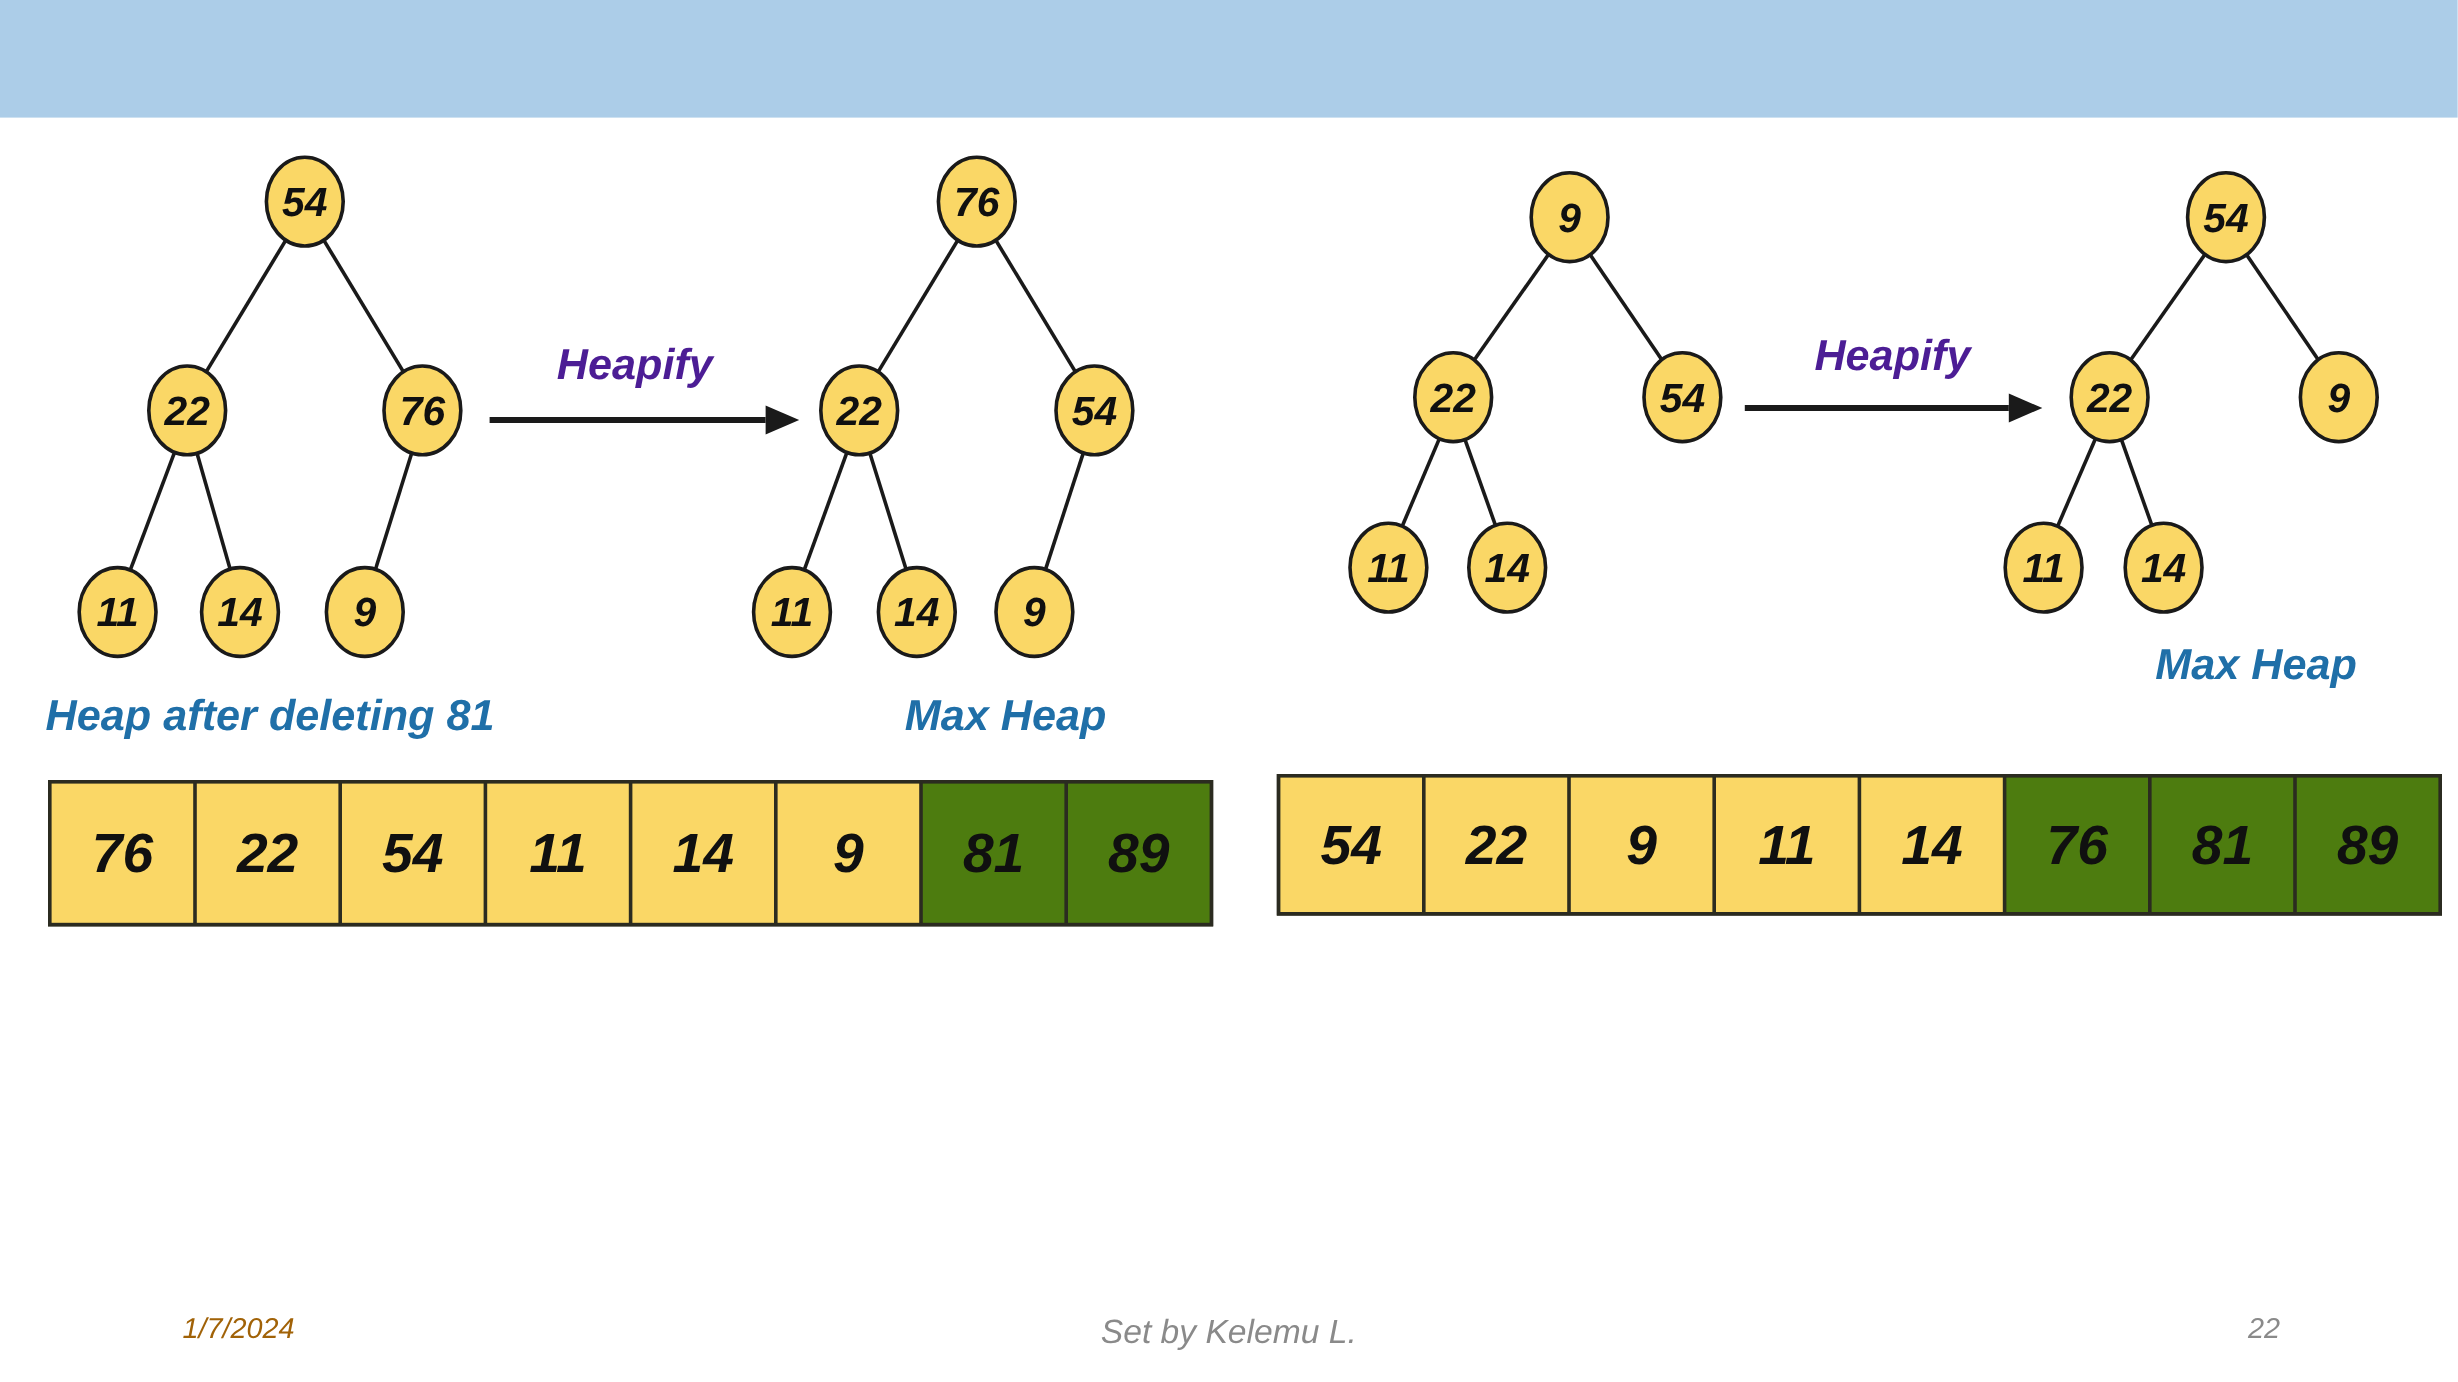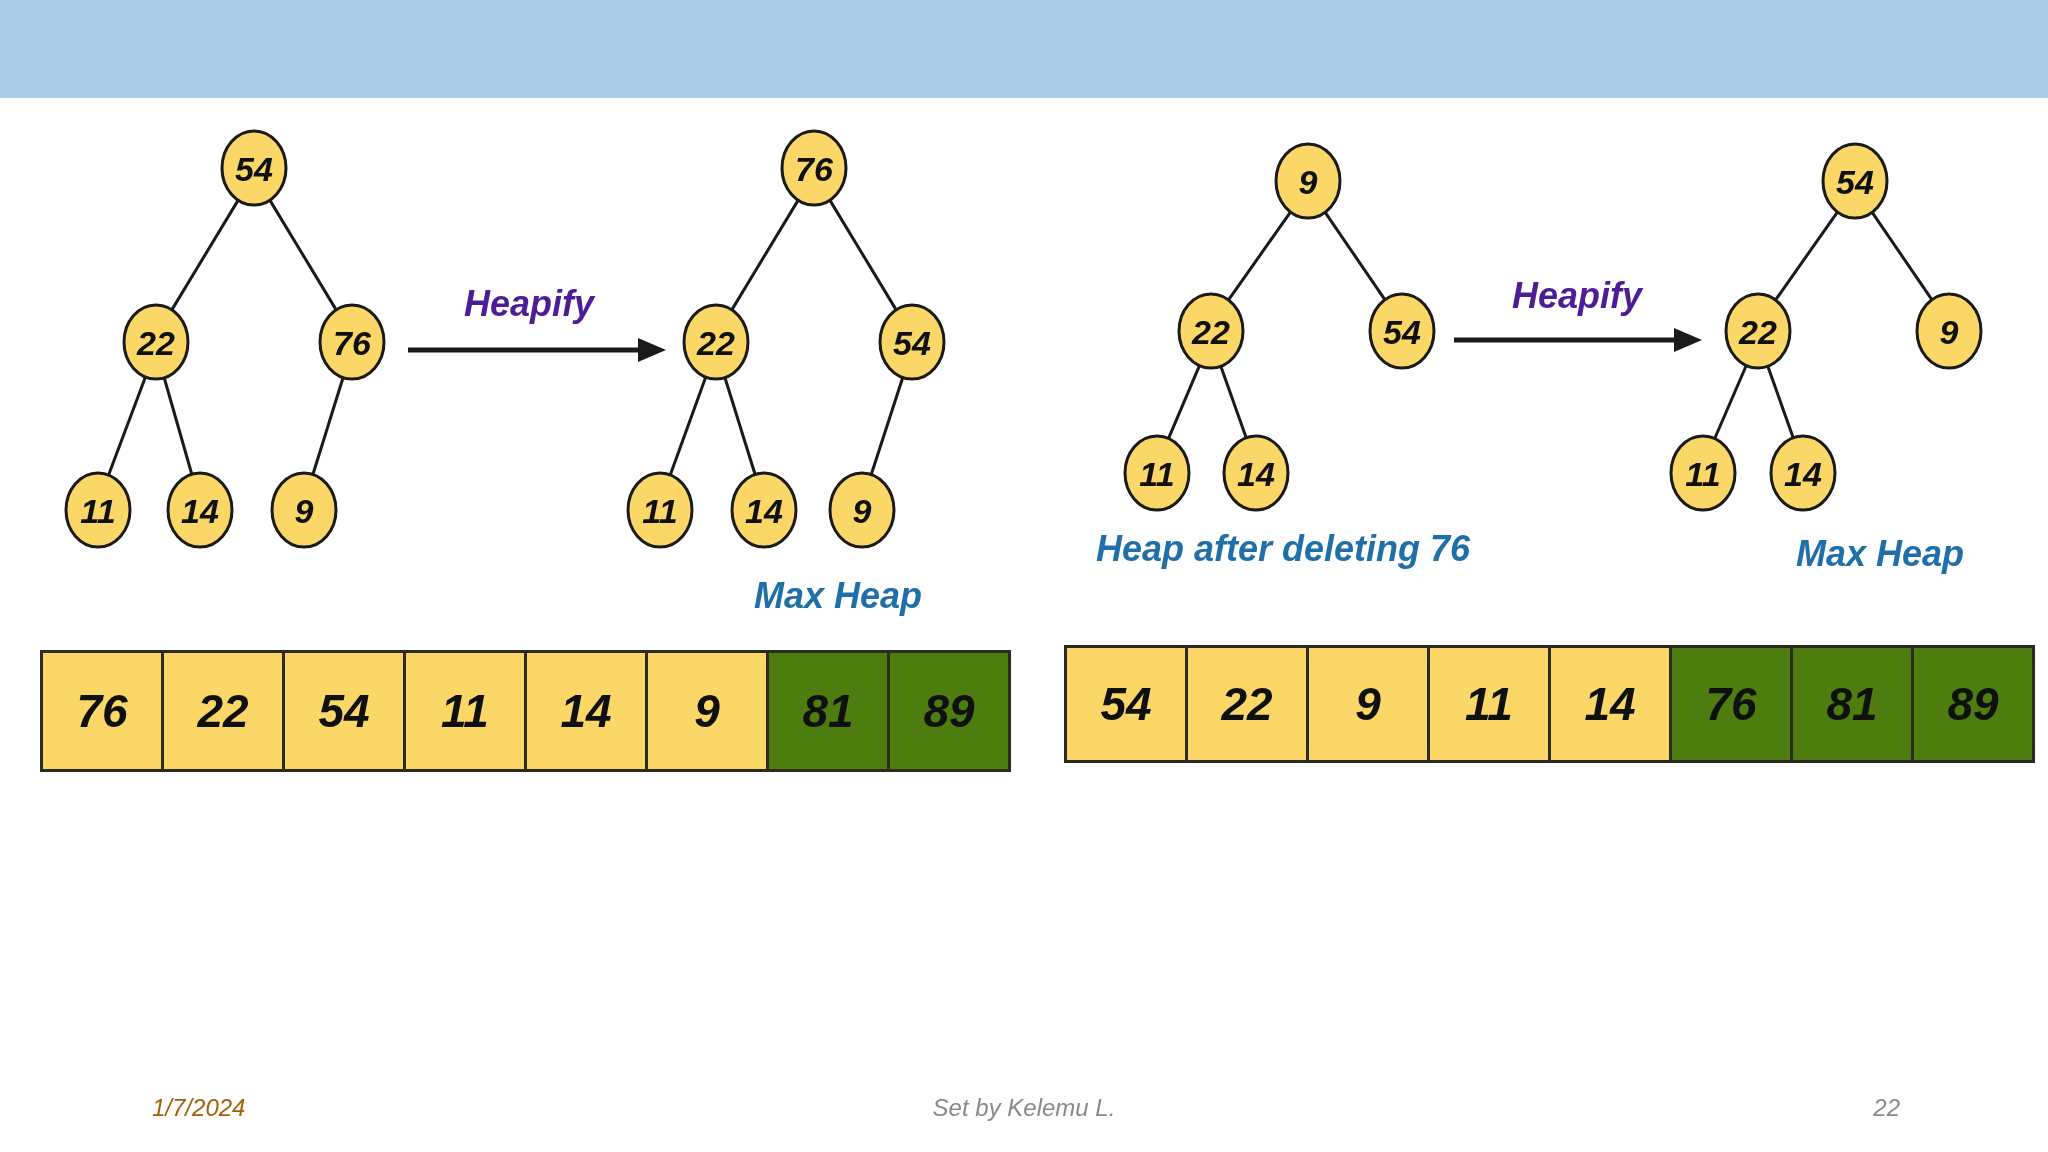--- a/index.html
+++ b/index.html
@@ -106,21 +106,21 @@
     font-size: 24px;
     font-family: "Liberation Sans", sans-serif;
   }
   .footer-center {
     position: absolute;
     left: 0;
     top: 0;
     width: 2048px;
     text-align: center;
     color: #8a8a8a;
-    font-size: 24px;
+    font-size: 28px;
     font-family: "Liberation Sans", sans-serif;
   }
   .footer-page {
     position: absolute;
     right: 148px;
     top: 0;
     color: #8a8a8a;
     font-size: 24px;
     font-family: "Liberation Sans", sans-serif;
   }
@@ -196,20 +196,21 @@
       <g>
         <ellipse cx="764" cy="510" rx="32" ry="37" class="node-circle" fill="#fad766"></ellipse>
         <text x="764" y="511" class="node-label">14</text>
       </g>
       <g>
         <ellipse cx="862" cy="510" rx="32" ry="37" class="node-circle" fill="#fad766"></ellipse>
         <text x="862" y="511" class="node-label">9</text>
       </g>
     </svg>
 
+  <div class="caption" style="left:38px; top:575px;">Heap after deleting 81</div>
 
   <div class="caption" style="left:754px; top:575px;">Max Heap</div>
 
   <div class="array-row" id="array-left" style="left:40px; top:650px; height:122px;">
       <div class="array-cell cell-yellow" style="width: 118px;">76</div>
       <div class="array-cell cell-yellow" style="width: 118px;">22</div>
       <div class="array-cell cell-yellow" style="width: 118px;">54</div>
       <div class="array-cell cell-yellow" style="width: 118px;">11</div>
       <div class="array-cell cell-yellow" style="width: 118px;">14</div>
       <div class="array-cell cell-yellow" style="width: 118px;">9</div>
@@ -271,21 +272,20 @@
       <g>
         <ellipse cx="1703" cy="473" rx="32" ry="37" class="node-circle" fill="#fad766"></ellipse>
         <text x="1703" y="474" class="node-label">11</text>
       </g>
       <g>
         <ellipse cx="1803" cy="473" rx="32" ry="37" class="node-circle" fill="#fad766"></ellipse>
         <text x="1803" y="474" class="node-label">14</text>
       </g>
     </svg>
 
-  <div class="caption" style="left:1096px; top:528px;">Heap after deleting 76</div>
 
   <div class="caption" style="left:1796px; top:533px;">Max Heap</div>
 
   <div class="array-row" id="array-right" style="left:1064px; top:645px; height:118px;">
       <div class="array-cell cell-yellow" style="width: 118px;">54</div>
       <div class="array-cell cell-yellow" style="width: 118px;">22</div>
       <div class="array-cell cell-yellow" style="width: 118px;">9</div>
       <div class="array-cell cell-yellow" style="width: 118px;">11</div>
       <div class="array-cell cell-yellow" style="width: 118px;">14</div>
       <div class="array-cell cell-green" style="width: 118px;">76</div>

